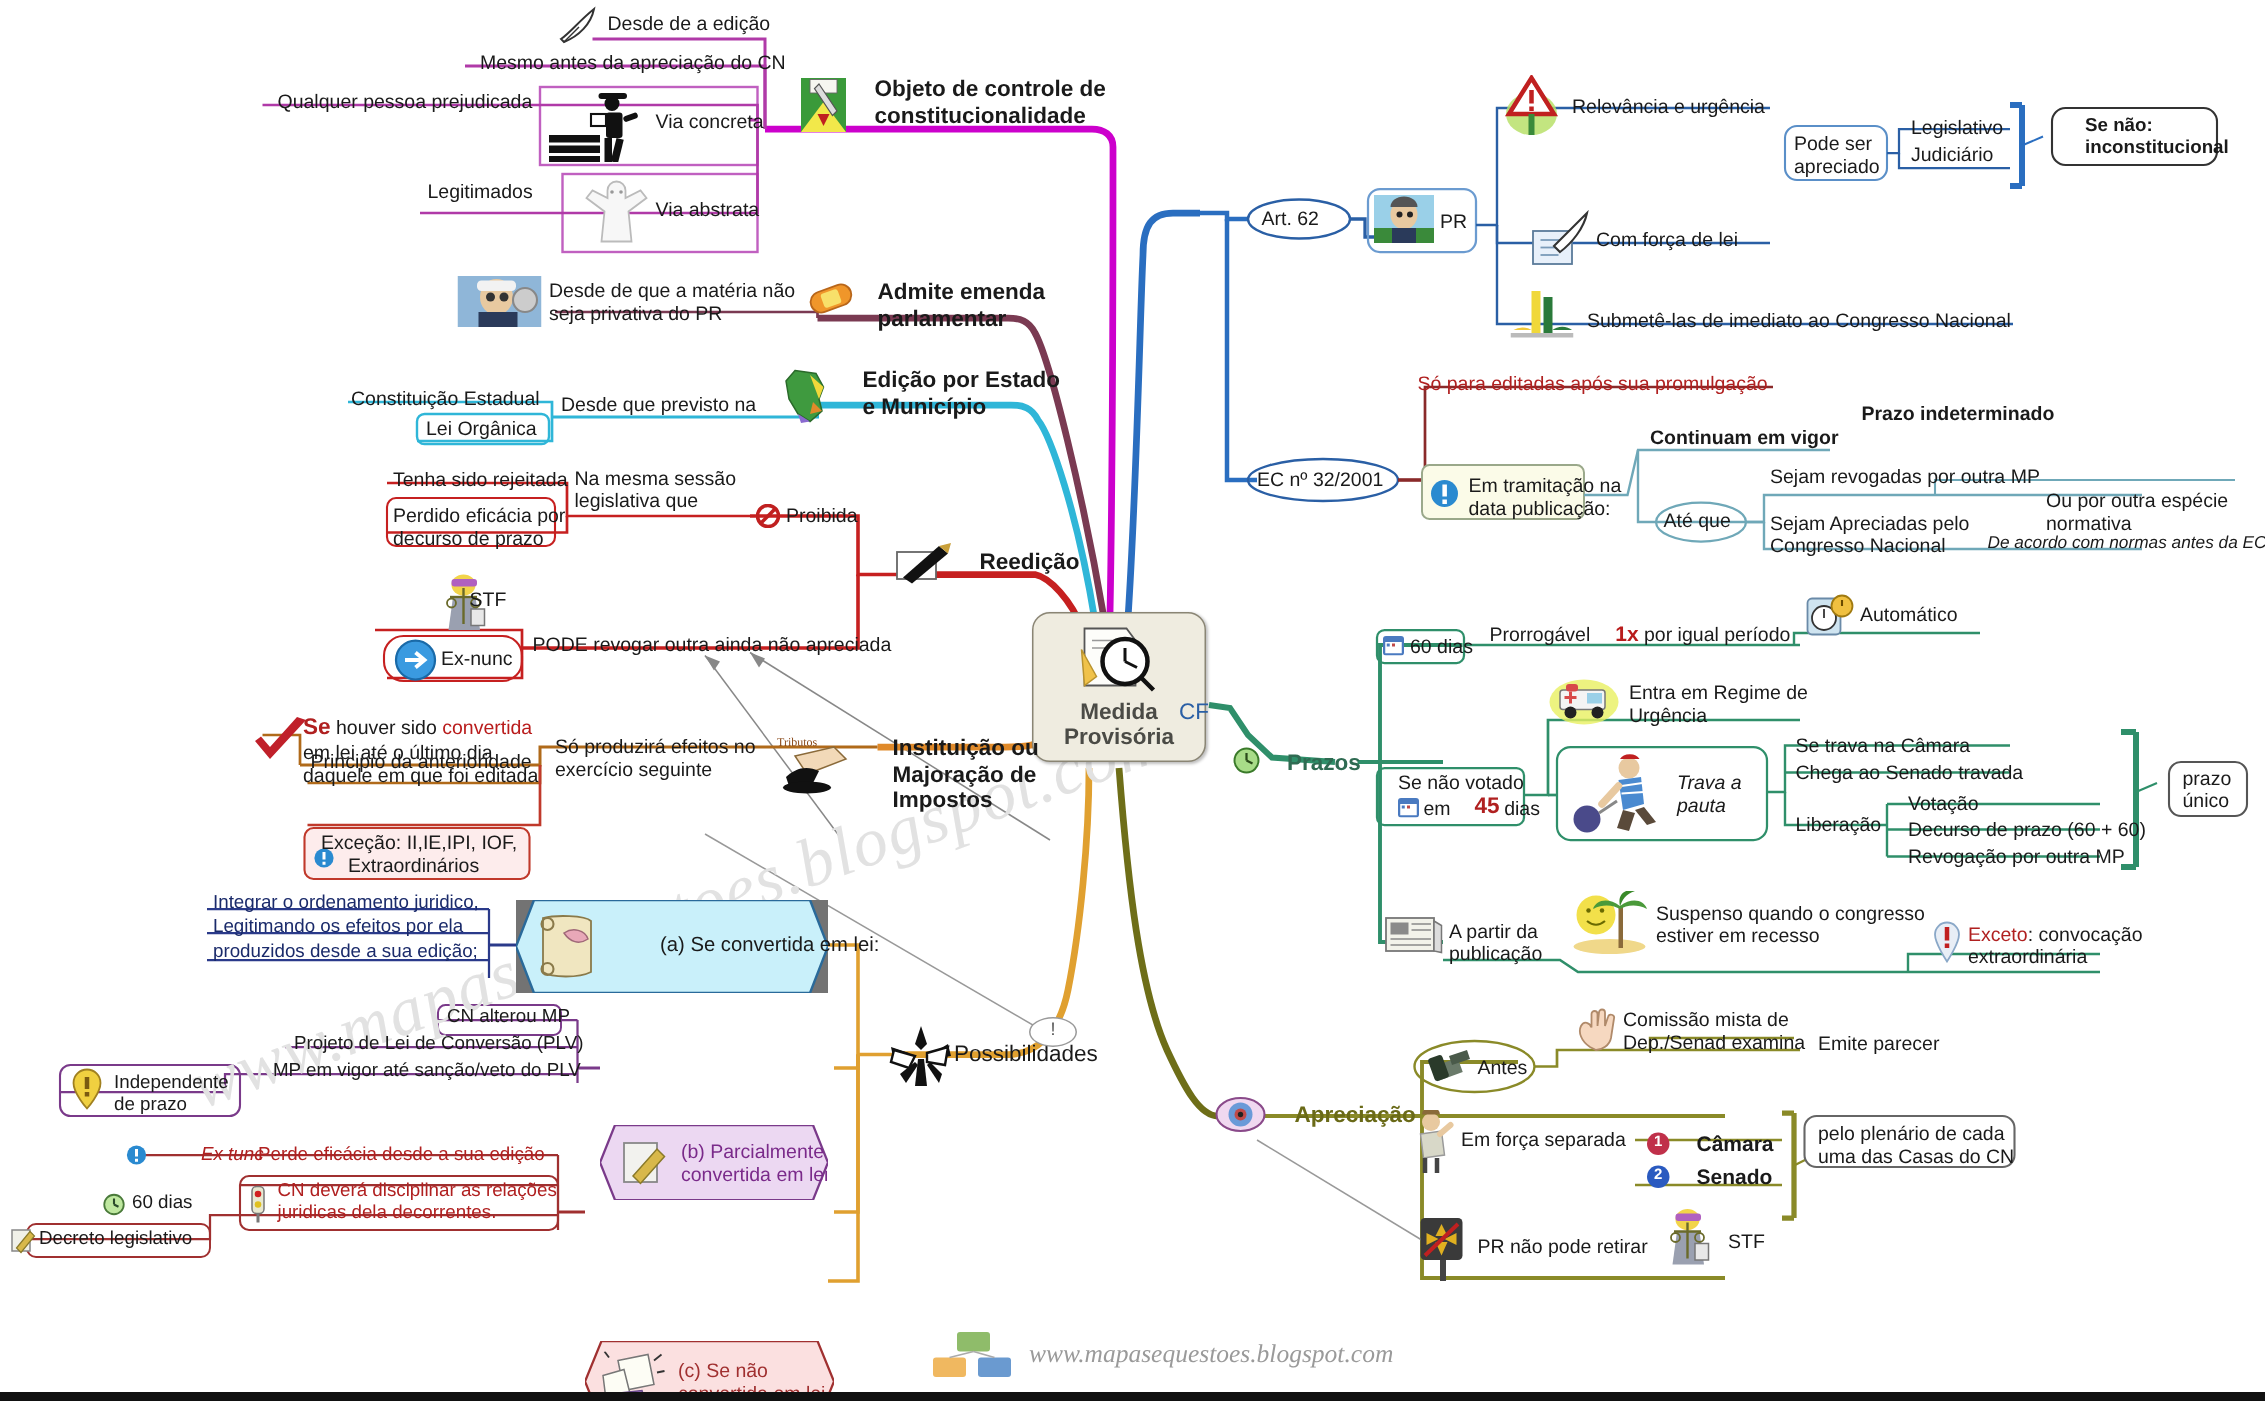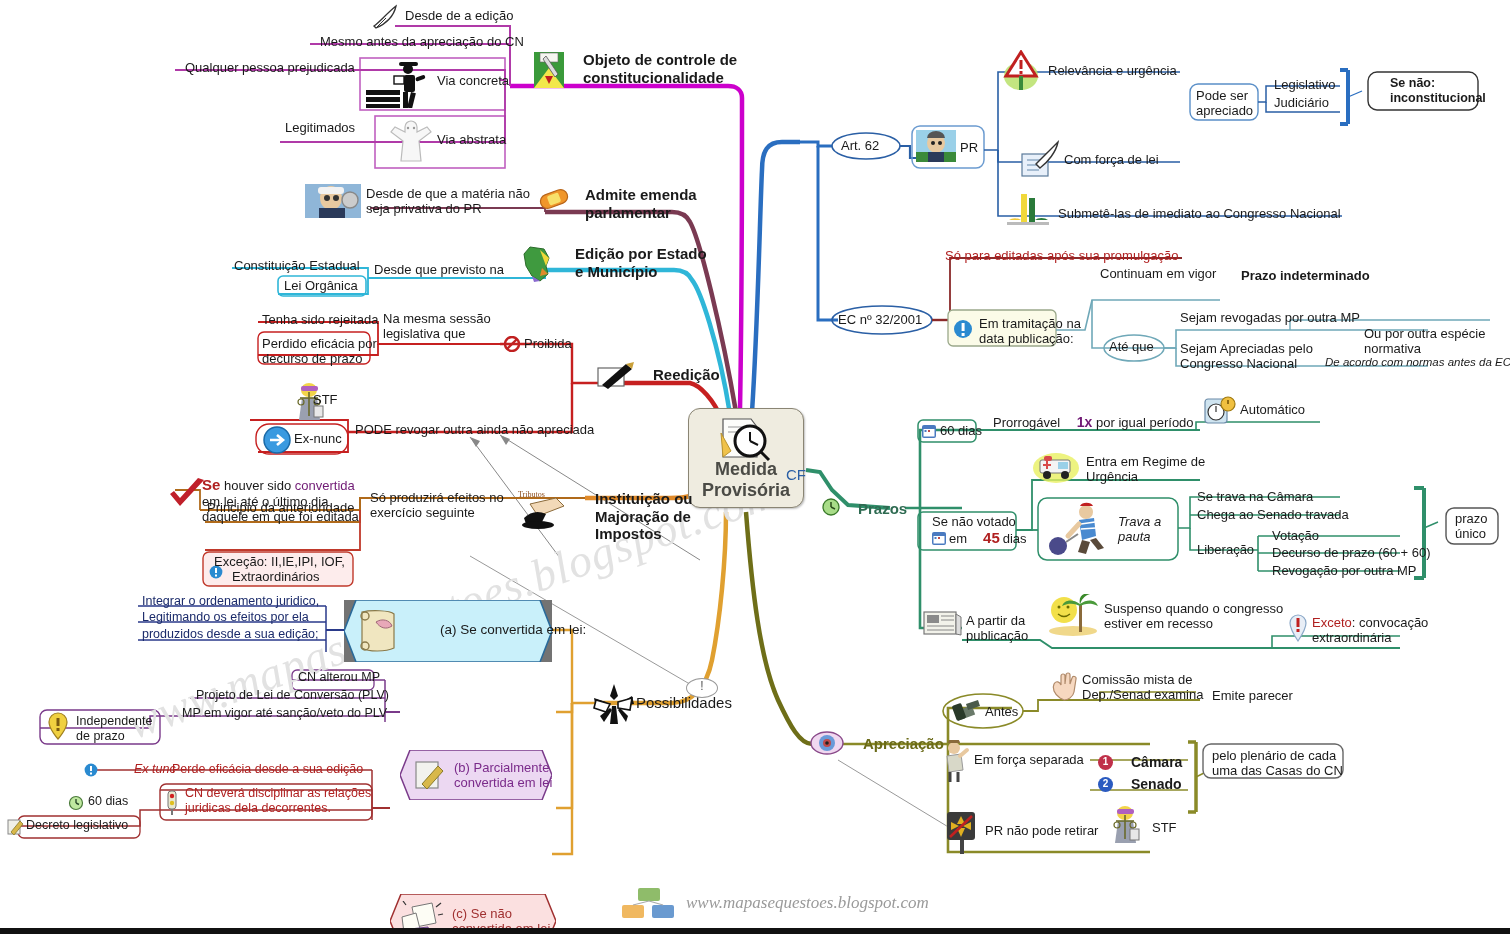--- a/index.html
+++ b/index.html
@@ -9,27 +9,27 @@
   svg.lines{position:absolute;left:0;top:0;width:1510px;height:934px;pointer-events:none;}
   .n{position:absolute;white-space:nowrap;line-height:1.18;}
   
   #center-node{
     left:688px;top:408px;width:116px;height:100px;
     background:#efece0;border:1px solid #8a8574;border-radius:12px;
     box-shadow:1px 1px 2px rgba(0,0,0,.25);
     display:flex;flex-direction:column;align-items:center;justify-content:flex-end;
     padding-bottom:6px;box-sizing:border-box;font-size:15px;color:#4b4b46;text-align:center;
   }
-  .main-label{font-weight:bold;font-size:18px;}
+  .main-label{font-weight:bold;font-size:15px;}
   .sub{font-size:13px;}
   .sm{font-size:12.5px;}
   .xs{font-size:11.5px;}
   .b{font-weight:bold;margin-left:13px;}
   .i{font-style:italic;}
-  .hex{position:relative;} .c-red{color:#b02020;} .c-orange{color:#701a75;text-align:right;}
+  .hex{position:relative;} .c-red{color:#b02020;} .c-orange{color:#b91c1c;text-align:right;}
   .watermark{position:absolute;color:#e2e2e2;font-style:italic;font-family:"Liberation Serif",serif;
      font-size:46px;letter-spacing:1px;transform:rotate(-20deg);transform-origin:left top;
      white-space:nowrap;user-select:none;}
   .foot{position:absolute;left:620px;top:886px;display:flex;align-items:center;gap:10px;}
   .foot-txt{font-family:"Liberation Serif",serif;font-style:italic;font-size:17px;color:#9a9a9a;}
   .bottombar{position:absolute;left:0;top:928px;width:1510px;height:6px;background:#111;}
 </style>
 </head>
 <body>
 
@@ -547,21 +547,21 @@
     <svg width="20" height="22" viewBox="0 0 20 22">
         <circle cx="10" cy="11" r="9" fill="#2a8ad0"></circle>
         <rect x="8.6" y="5" width="3" height="8" fill="#fff"></rect>
         <rect x="8.6" y="15" width="3" height="3" fill="#fff"></rect>
       </svg>
   </div>
   <div class="n sub" style="left:979px;top:316px;">
     <div>Em tramitação na</div>
     <div>data publicação:</div>
   </div>
-  <div class="n sub" style="left:1100px;top:266px;">Continuam em vigor</div>
+  <div class="n sub" style="left:1100px;top:284px;font-weight:bold;">Continuam em vigor</div>
   <div class="n sub b" style="left:1228px;top:268px;">Prazo indeterminado</div>
   <div class="n sub" style="left:1109px;top:339px;">Até que</div>
   <div class="n sub" style="left:1180px;top:310px;">Sejam revogadas por outra MP</div>
   <div class="n sub" style="left:1364px;top:296px;margin-top:30px;">
     <div>Ou por outra espécie</div>
     <div>normativa</div>
   </div>
   <div class="n sub" style="left:1180px;top:341px;">
     <div>Sejam Apreciadas pelo</div>
     <div>Congresso Nacional</div>

